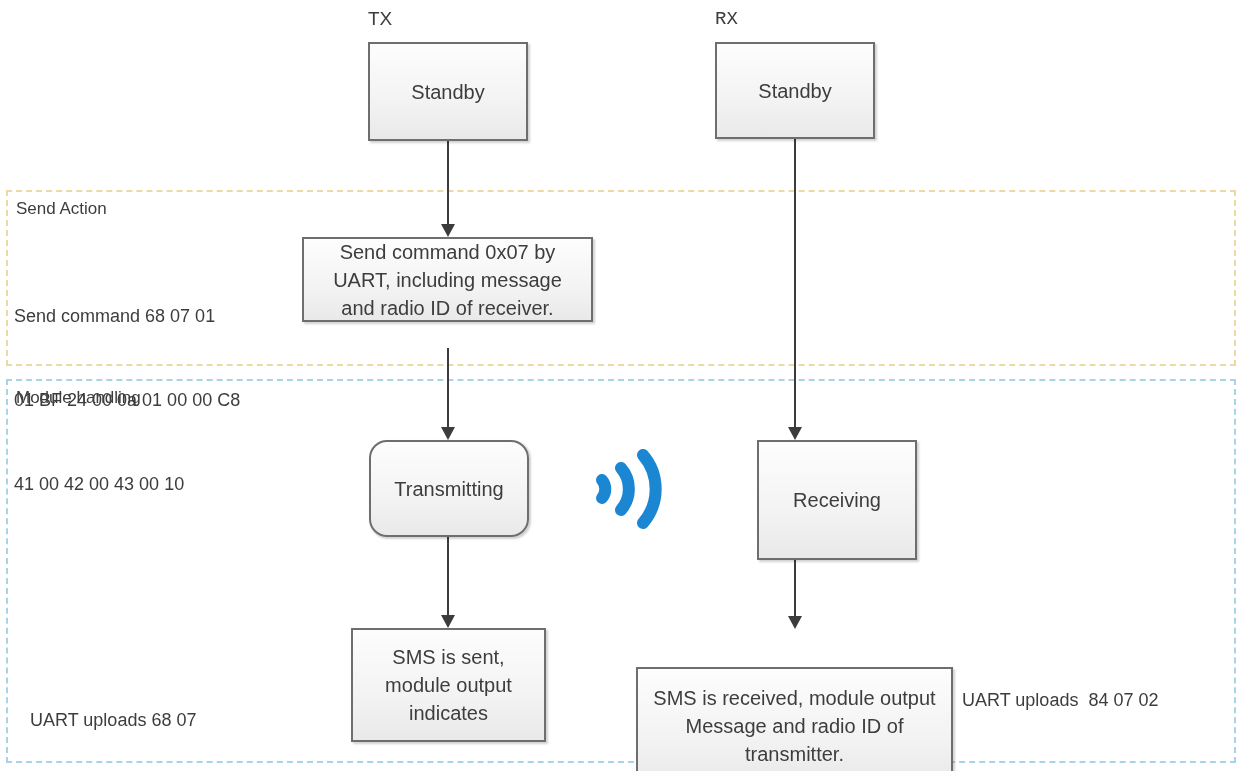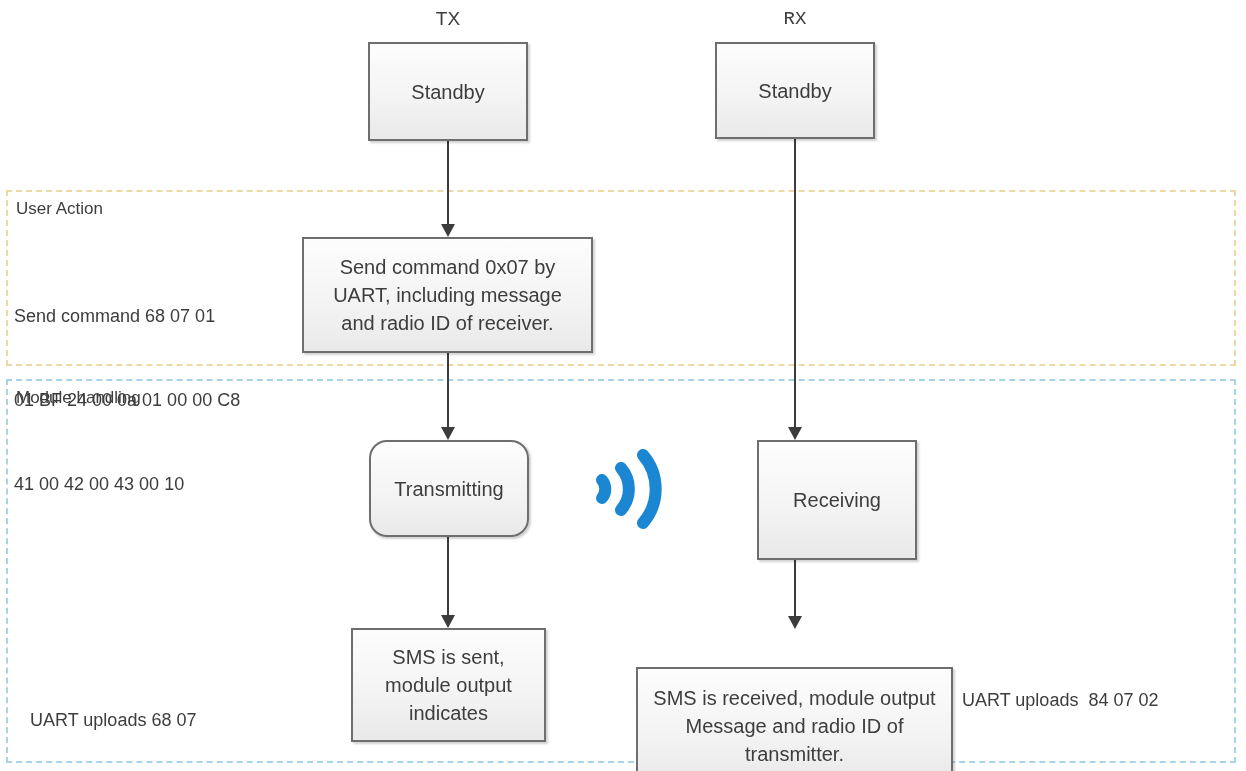--- a/index.html
+++ b/index.html
@@ -10,21 +10,21 @@
     --box-border:#6e6e6e;
     --text:#3d3d3d;
   }
   html,body{margin:0;padding:0;background:#ffffff;}
   .canvas{
     position:relative;width:1246px;height:771px;background:#ffffff;
     font-family:"Liberation Sans","DejaVu Sans",sans-serif;color:var(--text);
     overflow:hidden;
   }
   .col-label{
-    position:absolute;width:160px;text-align:center;font-size:19px;font-weight:400;
+    position:absolute;width:160px;font-size:19px;font-weight:400;
   }
   .region{
     position:absolute;border:2px dashed;background:transparent;box-sizing:border-box;
   }
   .region.user{border-color:var(--region-user-border);}
   .region.module{border-color:var(--region-module-border);}
   .region-label{
     position:absolute;left:8px;top:7px;font-size:17px;color:var(--text);
   }
   .node{
@@ -50,21 +50,21 @@
 </style>
 </head>
 <body>
 
 <div class="canvas">
 
   <div class="col-label" style="left:368px;top:8px;">TX</div>
   <div class="col-label" style="left:715px;top:8px;font-family:Liberation Mono, monospace;">RX</div>
 
   <div class="region user" style="left:6px;top:190px;width:1230px;height:176px;">
-    <div class="region-label">User Action</div>
+    <div class="region-label">Send Action</div>
   </div>
   <div class="region module" style="left:6px;top:379px;width:1230px;height:384px;">
     <div class="region-label">Module handling</div>
   </div>
 
   <div class="vline" style="left:447px;top:141px;height:85px;"></div>
   <div class="ahead" style="left:441px;top:224px;"></div>
 
   <div class="vline" style="left:447px;top:348px;height:81px;"></div>
   <div class="ahead" style="left:441px;top:427px;"></div>
@@ -73,21 +73,21 @@
   <div class="ahead" style="left:788px;top:427px;"></div>
 
   <div class="vline" style="left:447px;top:537px;height:79px;"></div>
   <div class="ahead" style="left:441px;top:615px;"></div>
 
   <div class="vline" style="left:794px;top:535px;height:82px;"></div>
   <div class="ahead" style="left:788px;top:616px;"></div>
 
   <div class="node" style="left:368px;top:42px;width:160px;height:99px;">Standby</div>
   <div class="node" style="left:715px;top:42px;width:160px;height:97px;">Standby</div>
-  <div class="node" style="left:302px;top:237px;width:291px;height:116px;line-height:28px;">Send command 0x07 by UART, including message and radio ID of receiver.</div>
+  <div class="node" style="left:302px;top:237px;width:291px;height:85px;line-height:28px;">Send command 0x07 by UART, including message and radio ID of receiver.</div>
   <div class="node" style="left:369px;top:440px;width:160px;height:97px;border-radius:18px;">Transmitting</div>
   <div class="node" style="left:757px;top:440px;width:160px;height:120px;">Receiving</div>
   <div class="node" style="left:351px;top:628px;width:195px;height:114px;line-height:28px;">SMS is sent, module output indicates</div>
   <div class="node" style="left:636px;top:667px;width:317px;height:117px;line-height:28px;">SMS is received, module output Message and radio ID of transmitter.</div>
 
   <svg class="radio-icon" style="left:590px;top:444px;" width="82" height="90" viewBox="0 0 82 90" aria-hidden="true">
     <g fill="none" stroke="#1b86d2" stroke-linecap="round">
       <path d="M 12 36 A 14 14 0 0 1 12 54" stroke-width="12"></path>
       <path d="M 31 24 A 32 32 0 0 1 31 66" stroke-width="12"></path>
       <path d="M 53 11 A 52 52 0 0 1 53 79" stroke-width="12"></path>

